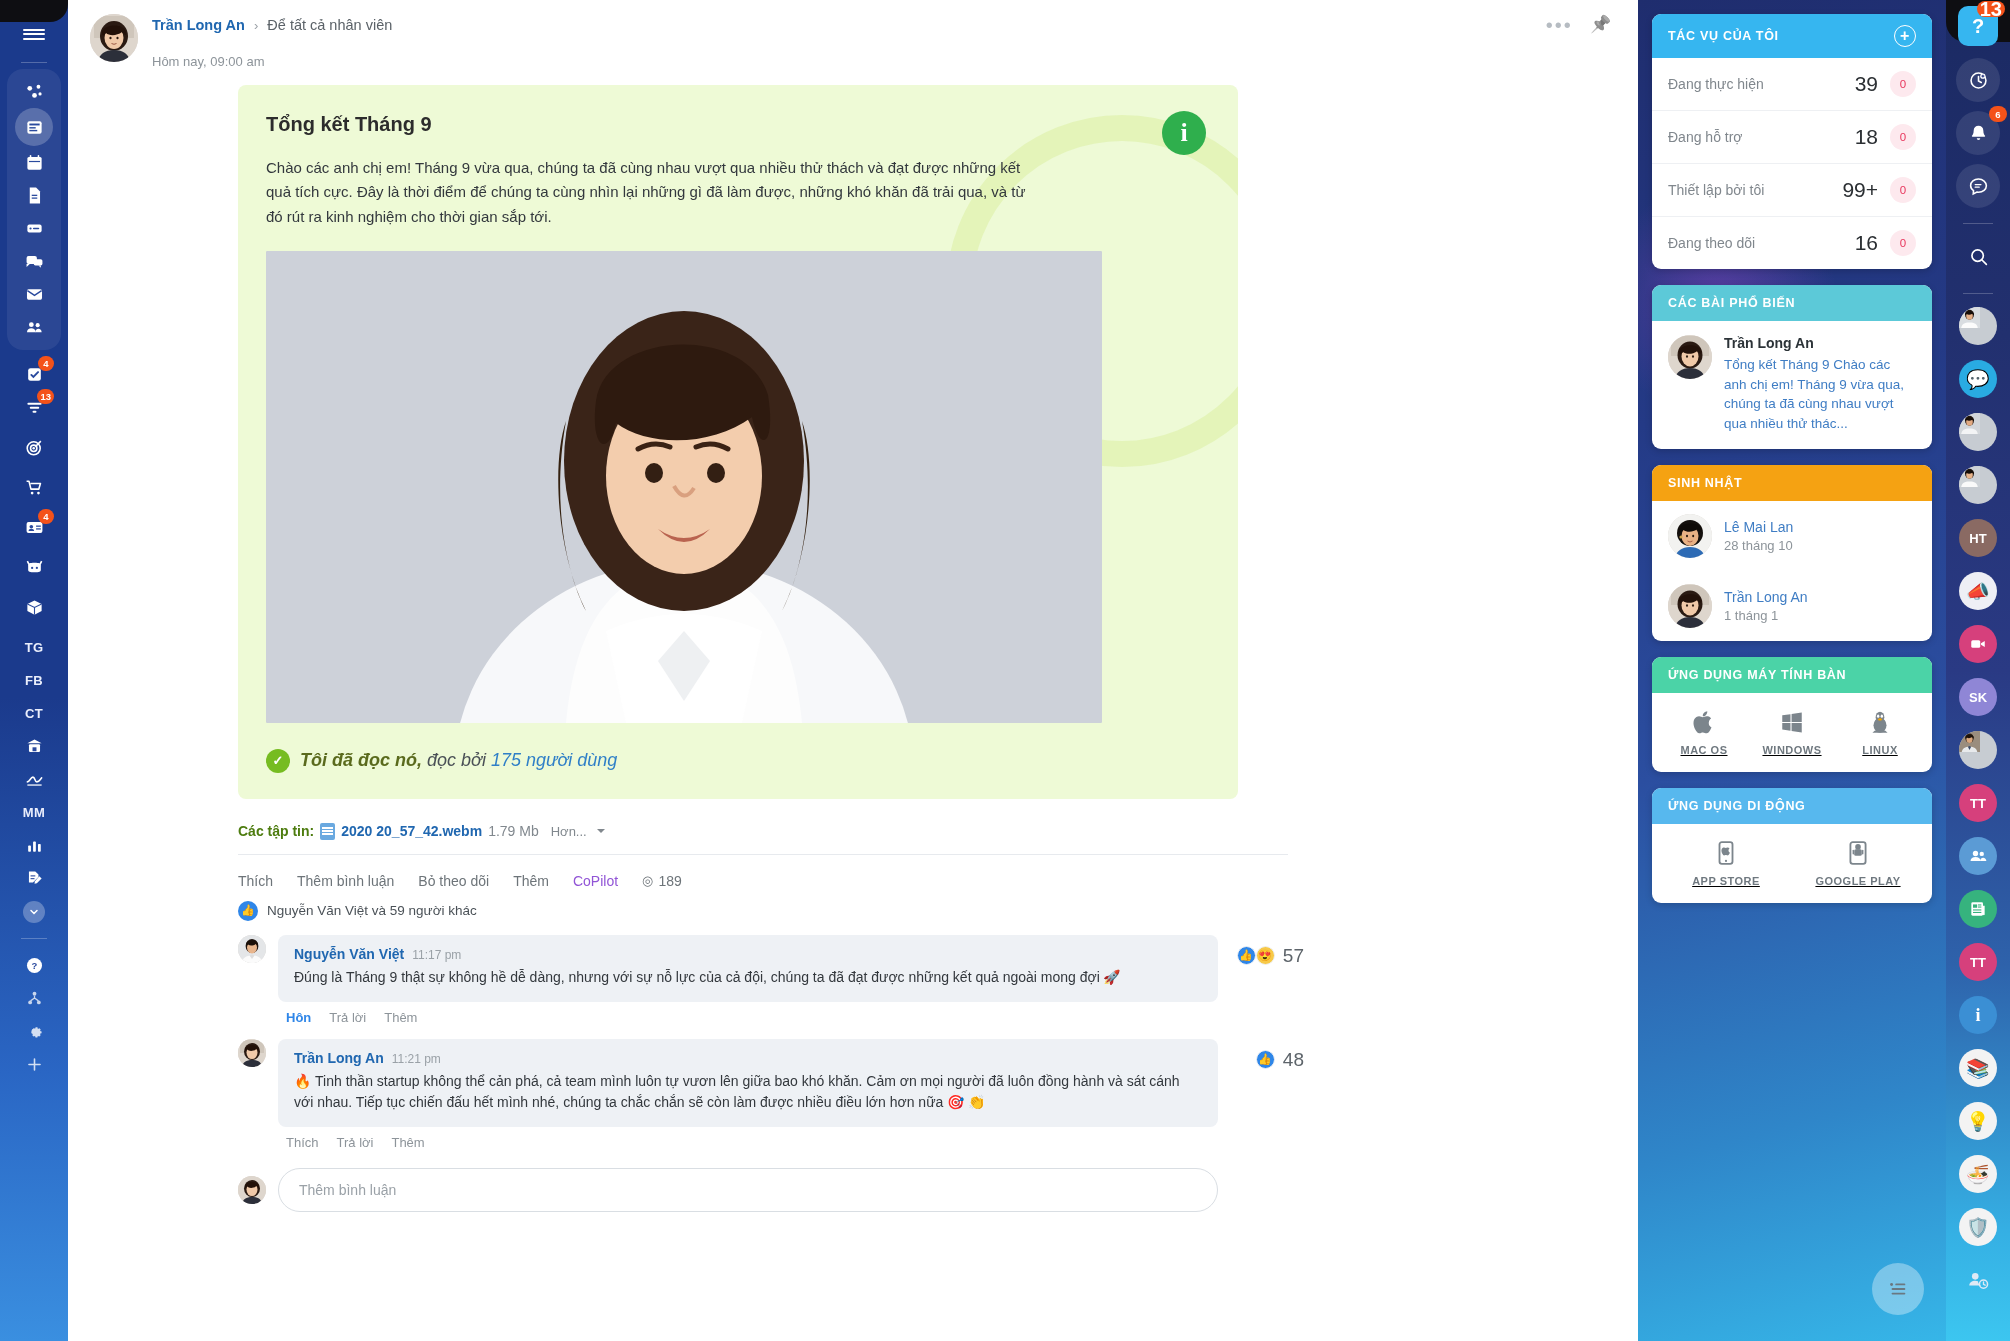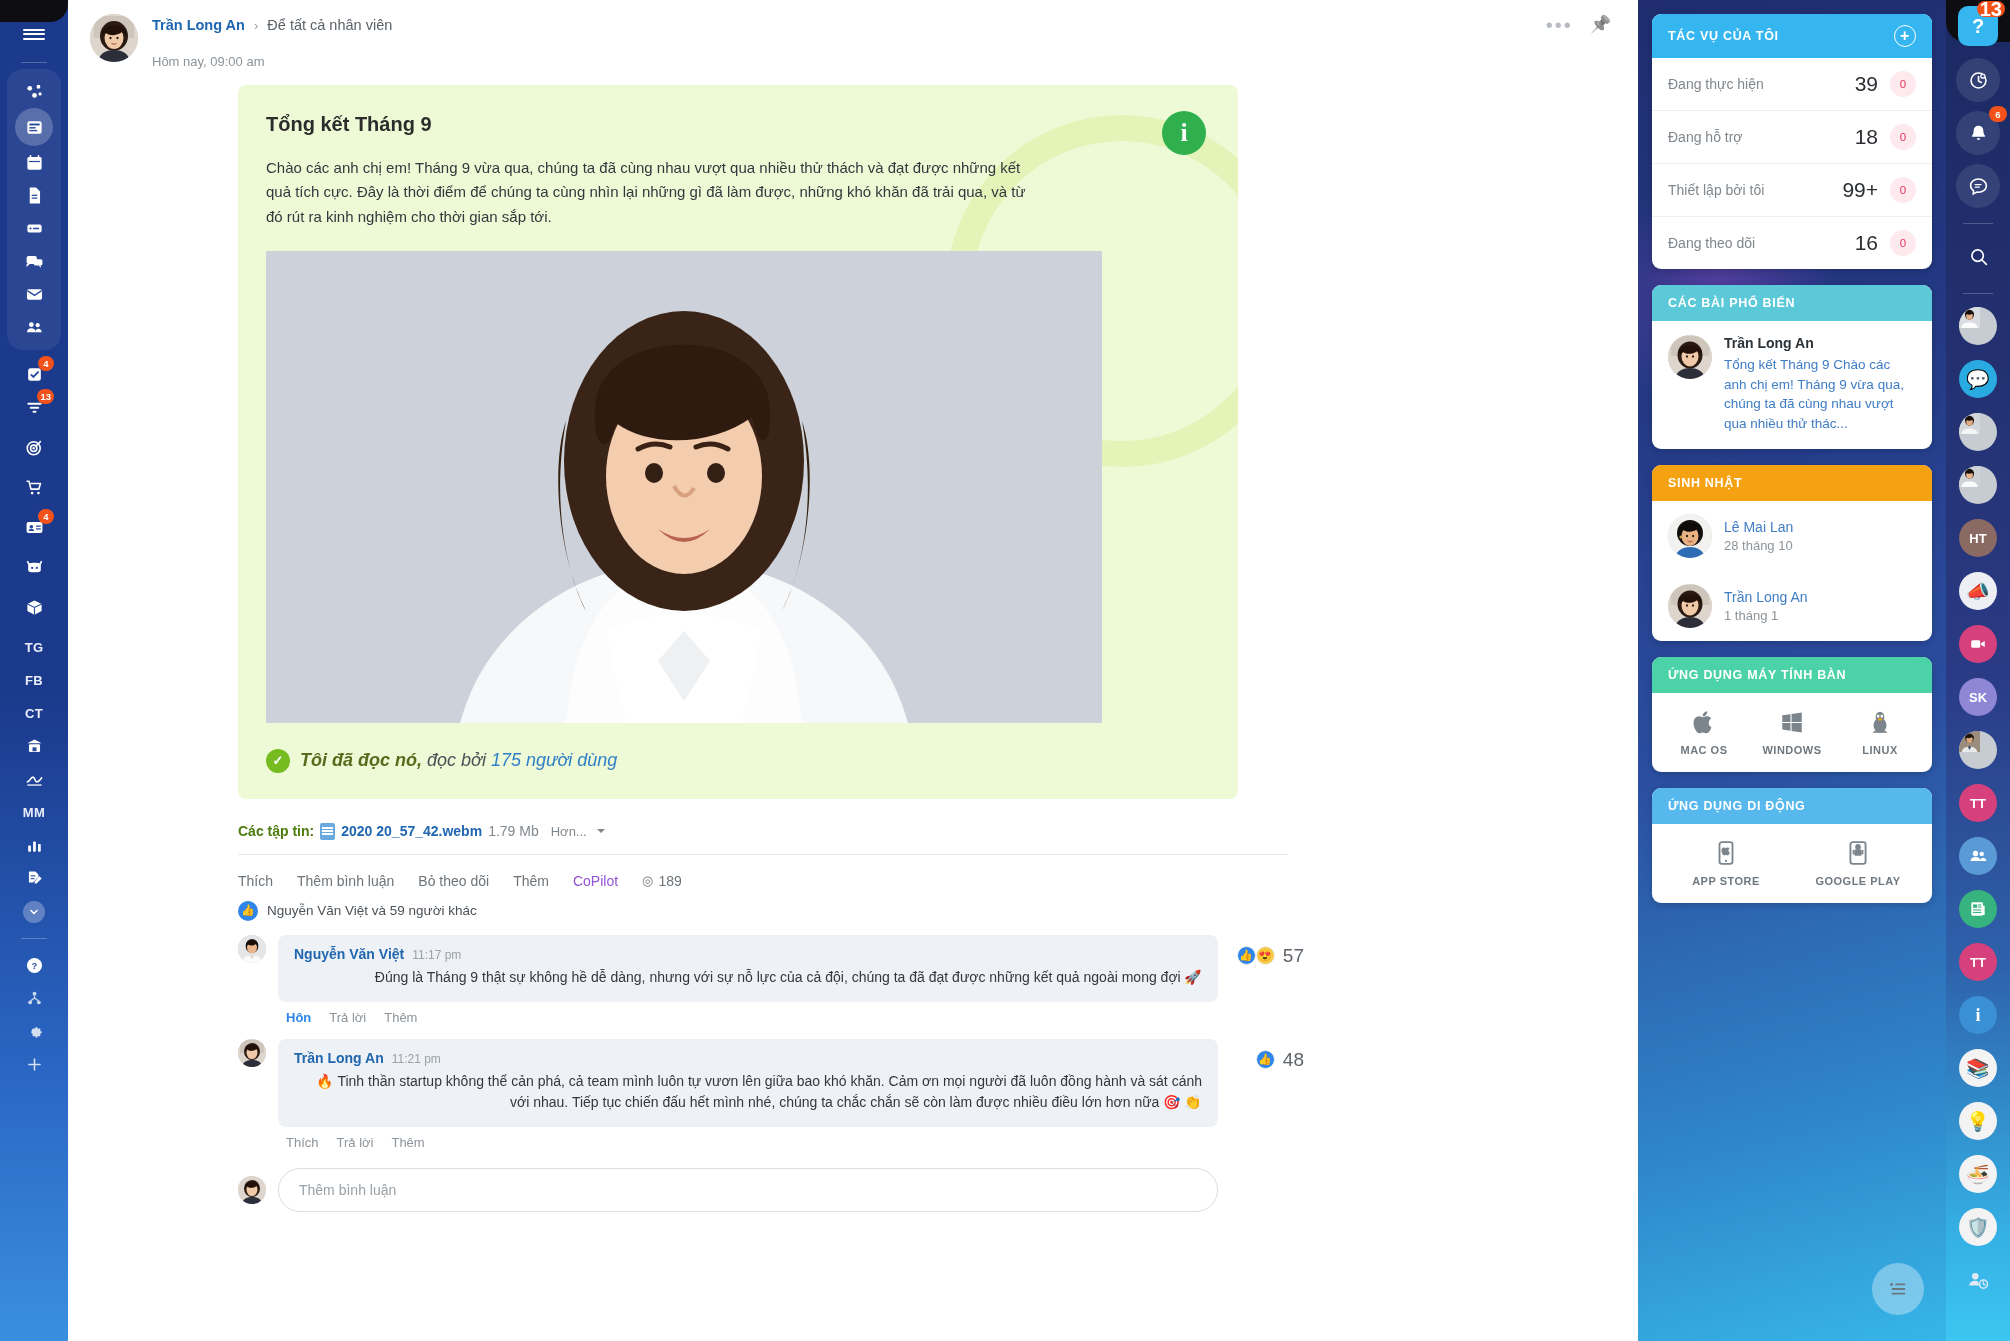--- a/index.html
+++ b/index.html
@@ -159,21 +159,20 @@
   }
   .like-ico{ width:20px;height:20px;border-radius:50%;background:#2f86e8;color:#fff;
      display:flex;align-items:center;justify-content:center;font-size:11px;}
 
   .comment{
     margin: 14px 22px 0 170px; display:flex; gap:12px;
   }
   .cmt-bubble{
     background:#eef1f5; border-radius:8px; padding:11px 16px 13px; flex:1 1 auto; max-width:940px;
     position:relative;
-    text-align:right;
   }
   .cmt-head{ display:flex; align-items:baseline; gap:8px;}
   .cmt-name{ color:#2067b0; font-weight:700; font-size:14px; cursor:pointer;}
   .cmt-time{ color:#9aa1a7; font-size:12px;}
   .cmt-text{ font-size:14px; color:#33383d; line-height:1.55; margin-top:5px;}
   .cmt-react{
     position:absolute; right:-86px; top:10px; display:flex; align-items:center; gap:4px;
   }
   .rx{ width:19px;height:19px;border-radius:50%; display:flex;align-items:center;justify-content:center;
        font-size:11px; margin-left:-4px; border:1.5px solid #eef1f5;}
@@ -227,21 +226,21 @@
   .task-zero{
     width:26px;height:26px;border-radius:50%;background:#fde9ee;color:#e8365d;
     display:flex;align-items:center;justify-content:center;font-size:11.5px;
   }
   .pop-body{ display:flex; gap:12px; padding:14px 16px 16px;}
   .pop-name{ font-weight:700; font-size:14px; color:#2c3338;}
   .pop-text{ font-size:13.5px; color:#3f7dc4; line-height:1.45; margin-top:4px; cursor:pointer;}
   .bd-row{ display:flex; gap:12px; align-items:center; padding: 13px 16px;}
   .bd-name{ font-size:14px; color:#3f7dc4; font-weight:400; cursor:pointer;}
   .bd-date{ font-size:13px; color:#8d949a; margin-top:3px;}
-  .apps-body{ display:flex; padding: 16px 8px 16px; }
+  .apps-body{ display:flex; padding: 16px 8px 16px; text-decoration: underline; }
   .app-item{ flex:1 1 0; display:flex; flex-direction:column; align-items:center; gap:9px; cursor:pointer;}
   .app-item svg{ width:26px;height:26px; fill:#7c858c;}
   .app-label{ font-size:11px; font-weight:700; color:#6f787f; letter-spacing:.5px;}
   .fab{
     position:absolute; right:22px; bottom:26px; width:52px;height:52px;border-radius:50%;
     background: rgba(255,255,255,.35); display:flex;align-items:center;justify-content:center; cursor:pointer;
     z-index:5;
   }
   .fab svg{ width:22px;height:22px; fill:#6a7881;}
 

